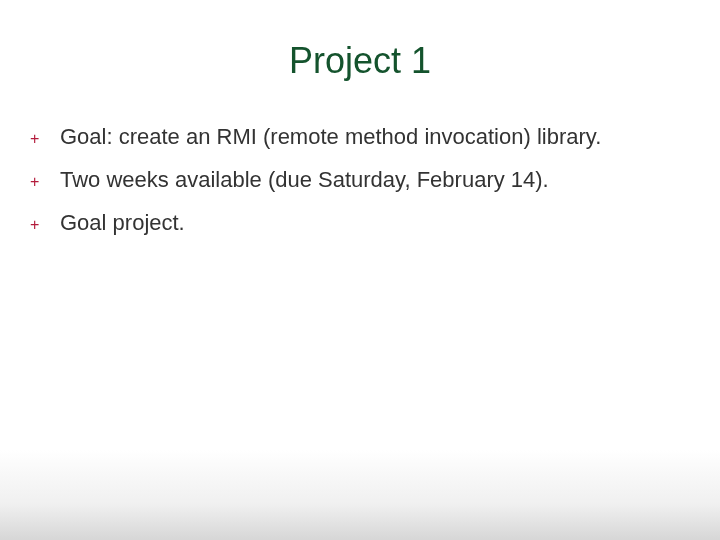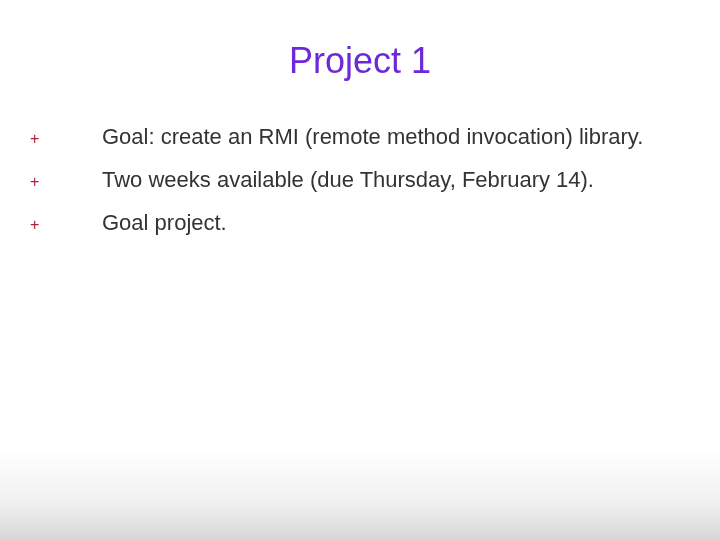--- a/index.html
+++ b/index.html
@@ -17,21 +17,21 @@
     }
     .slide {
       width: 100%;
       height: 100%;
       padding: 30px 30px 0 30px;
     }
     .title {
       text-align: center;
       font-size: 36px;
       font-weight: 400;
-      color: #6d28d9;
+      color: #14532d;
       margin-top: 10px;
       margin-bottom: 40px;
     }
     .bullet-list {
       list-style: none;
       padding-left: 0;
     }
     .bullet-item {
       display: flex;
       align-items: baseline;
@@ -43,21 +43,20 @@
     .bullet-marker {
       color: #b31b3b;
       font-size: 16px;
       margin-right: 16px;
       flex-shrink: 0;
       font-weight: 400;
       min-width: 14px;
     }
     .bullet-text {
       flex: 1;
-      margin-left: 42px;
     }
     .gradient-footer {
       position: absolute;
       bottom: 0;
       left: 0;
       right: 0;
       height: 90px;
       background: linear-gradient(to bottom, rgba(255,255,255,0) 0%, rgba(230,230,230,0.6) 60%, rgba(210,210,210,0.9) 100%);
       pointer-events: none;
     }
@@ -67,21 +66,21 @@
 
 <div class="slide">
   <h1 class="title">Project 1</h1>
   <ul class="bullet-list">
     <li class="bullet-item">
       <span class="bullet-marker">+</span>
       <span class="bullet-text">Goal: create an RMI (remote method invocation) library.</span>
     </li>
     <li class="bullet-item">
       <span class="bullet-marker">+</span>
-      <span class="bullet-text">Two weeks available (due Thursday, February 14).</span>
+      <span class="bullet-text">Two weeks available (due Saturday, February 14).</span>
     </li>
     <li class="bullet-item">
       <span class="bullet-marker">+</span>
       <span class="bullet-text">Goal project.</span>
     </li>
   </ul>
 </div>
 
 <div class="gradient-footer"></div>
 

